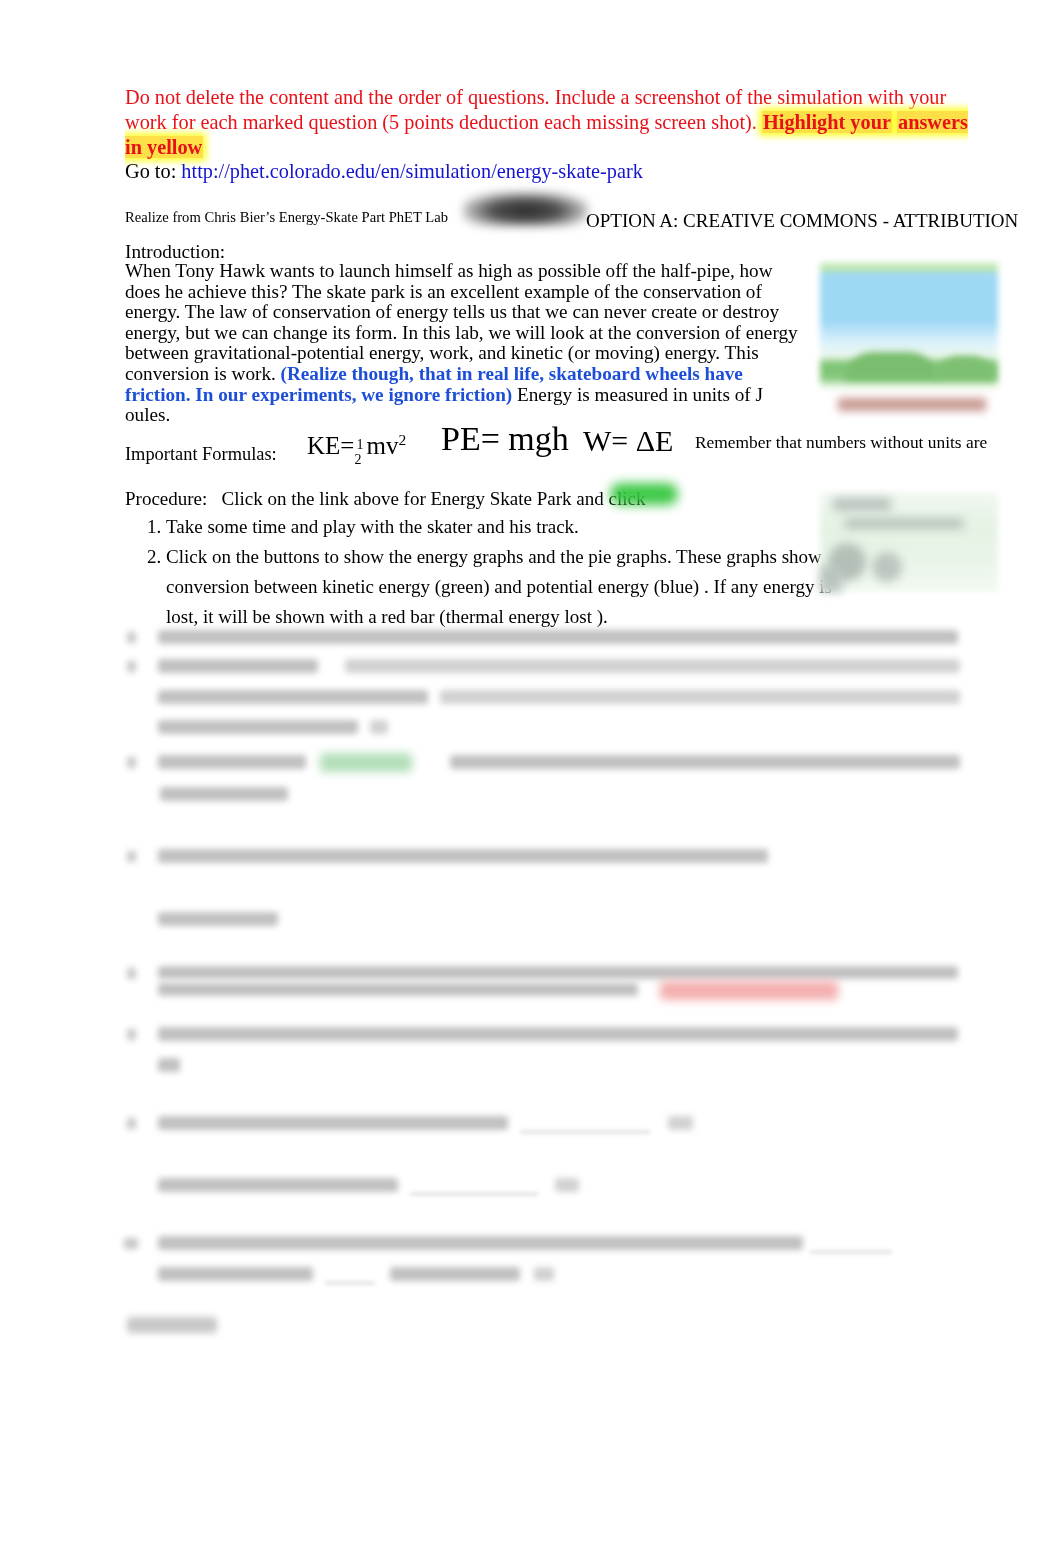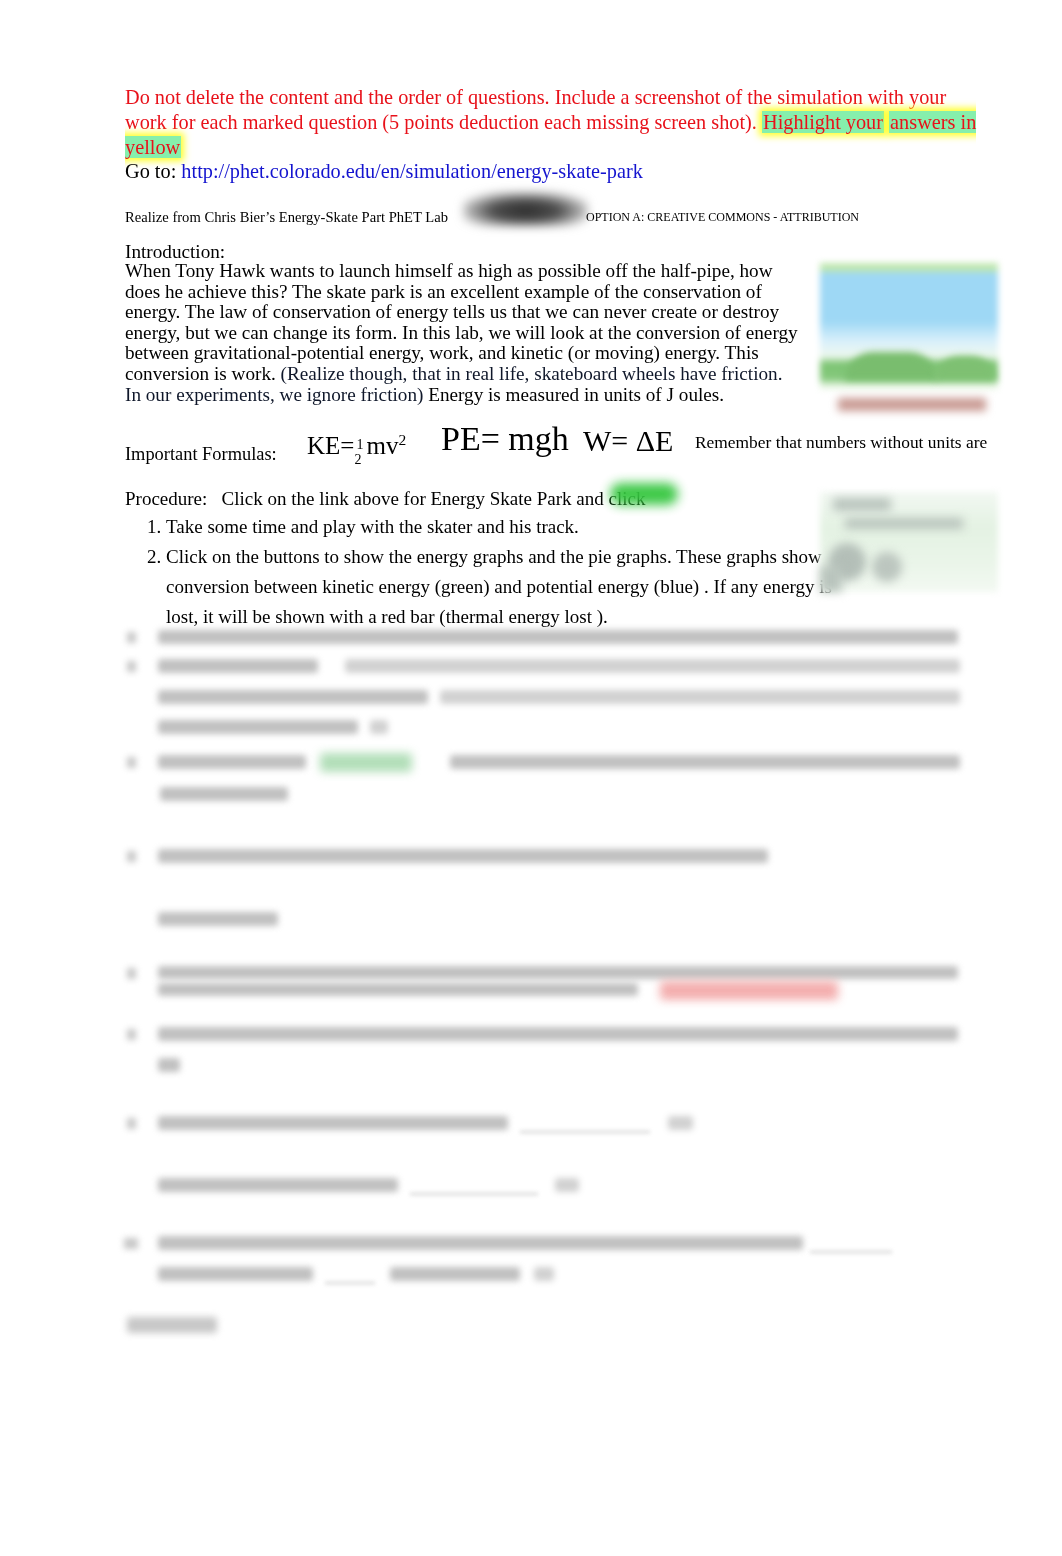--- a/index.html
+++ b/index.html
@@ -17,24 +17,25 @@
     height: 1556px;
     background: #ffffff;
     overflow: hidden;
   }
 
   
   .abs { position: absolute; }
   .red { color: #e8111a; }
   .blue-link { color: #1414cf; }
   .hl-yellow {
-    background: #86efac;
+    background: #fde047;
     box-shadow: 0 0 7px 3px rgba(255,255,0,0.85);
-  }
-  .grey { color: #0f172a; }
+    font-weight: bold;
+  }
+  .grey { color: #1d4ed8; font-weight: bold; }
 
   
   #header-row {
     left: 125px; top: 60px; width: 830px;
     display: flex; align-items: baseline;
   }
   #doc-title { font-size: 20.5px; letter-spacing: .1px; }
   #name-block {
     margin-left: 215px; font-size: 20.5px; white-space: nowrap;
   }
@@ -62,21 +63,21 @@
     left: 125px; top: 209px;
     font-size: 14.6px;
   }
   #cc-badge {
     left: 463px; top: 192px; width: 125px; height: 34px;
     background: radial-gradient(ellipse at 50% 55%, #2c2c2c 0%, #4c4c4c 38%, rgba(120,120,120,0.55) 66%, rgba(255,255,255,0) 82%);
     filter: blur(5px);
   }
   #option-a {
     left: 586px; top: 210px;
-    font-size: 12px;
+    font-size: 19px;
   }
 
   
   #intro-label {
     left: 125px; top: 241px;
     font-size: 19.2px;
   }
   #intro-para {
     left: 125px; top: 261px; width: 676px;
     font-size: 19.2px; line-height: 20.6px;

